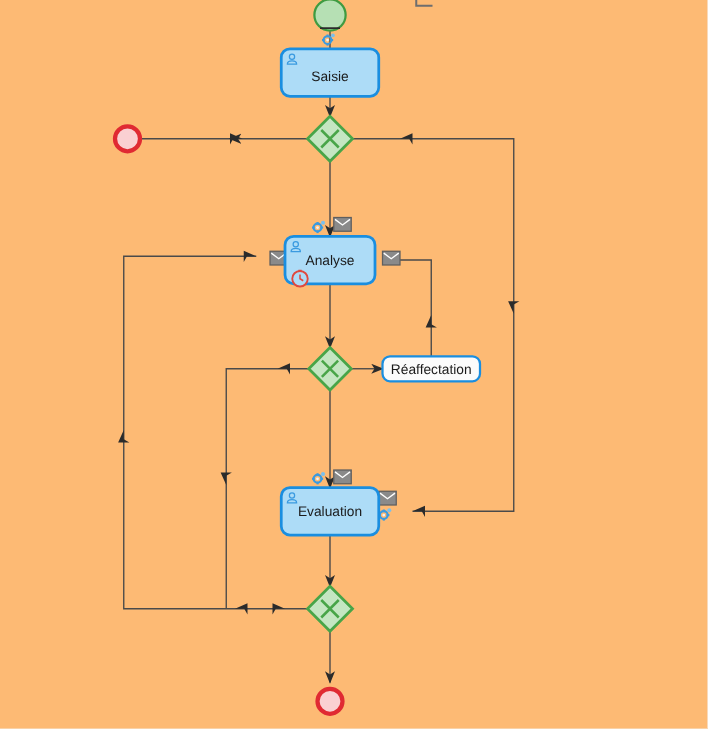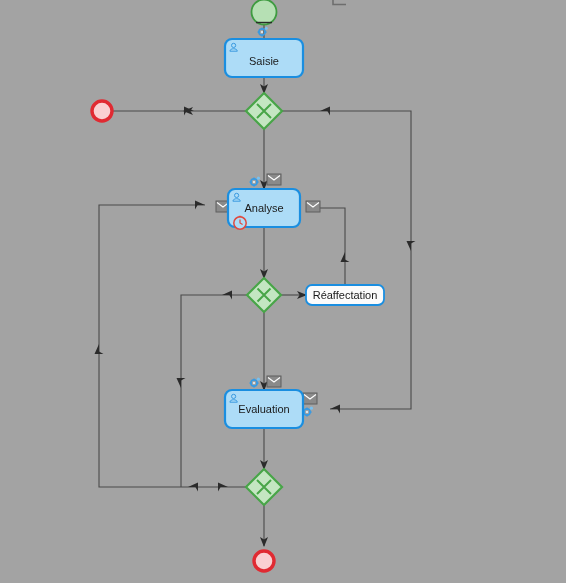--- a/index.html
+++ b/index.html
@@ -7,21 +7,21 @@
     padding: 0;
     background: #f4f4f4;
   }
   body {
     font-family: "Liberation Sans", sans-serif;
   }
   #canvas {
     position: relative;
     width: 566px;
     height: 583px;
-    background: #a3a3a3;
+    background: #fdba74;
     overflow: hidden;
   }
   #diagram-svg {
     position: absolute;
     left: 0;
     top: 0;
   }
   .task-label {
     font-family: "Liberation Sans", sans-serif;
     font-size: 11px;

